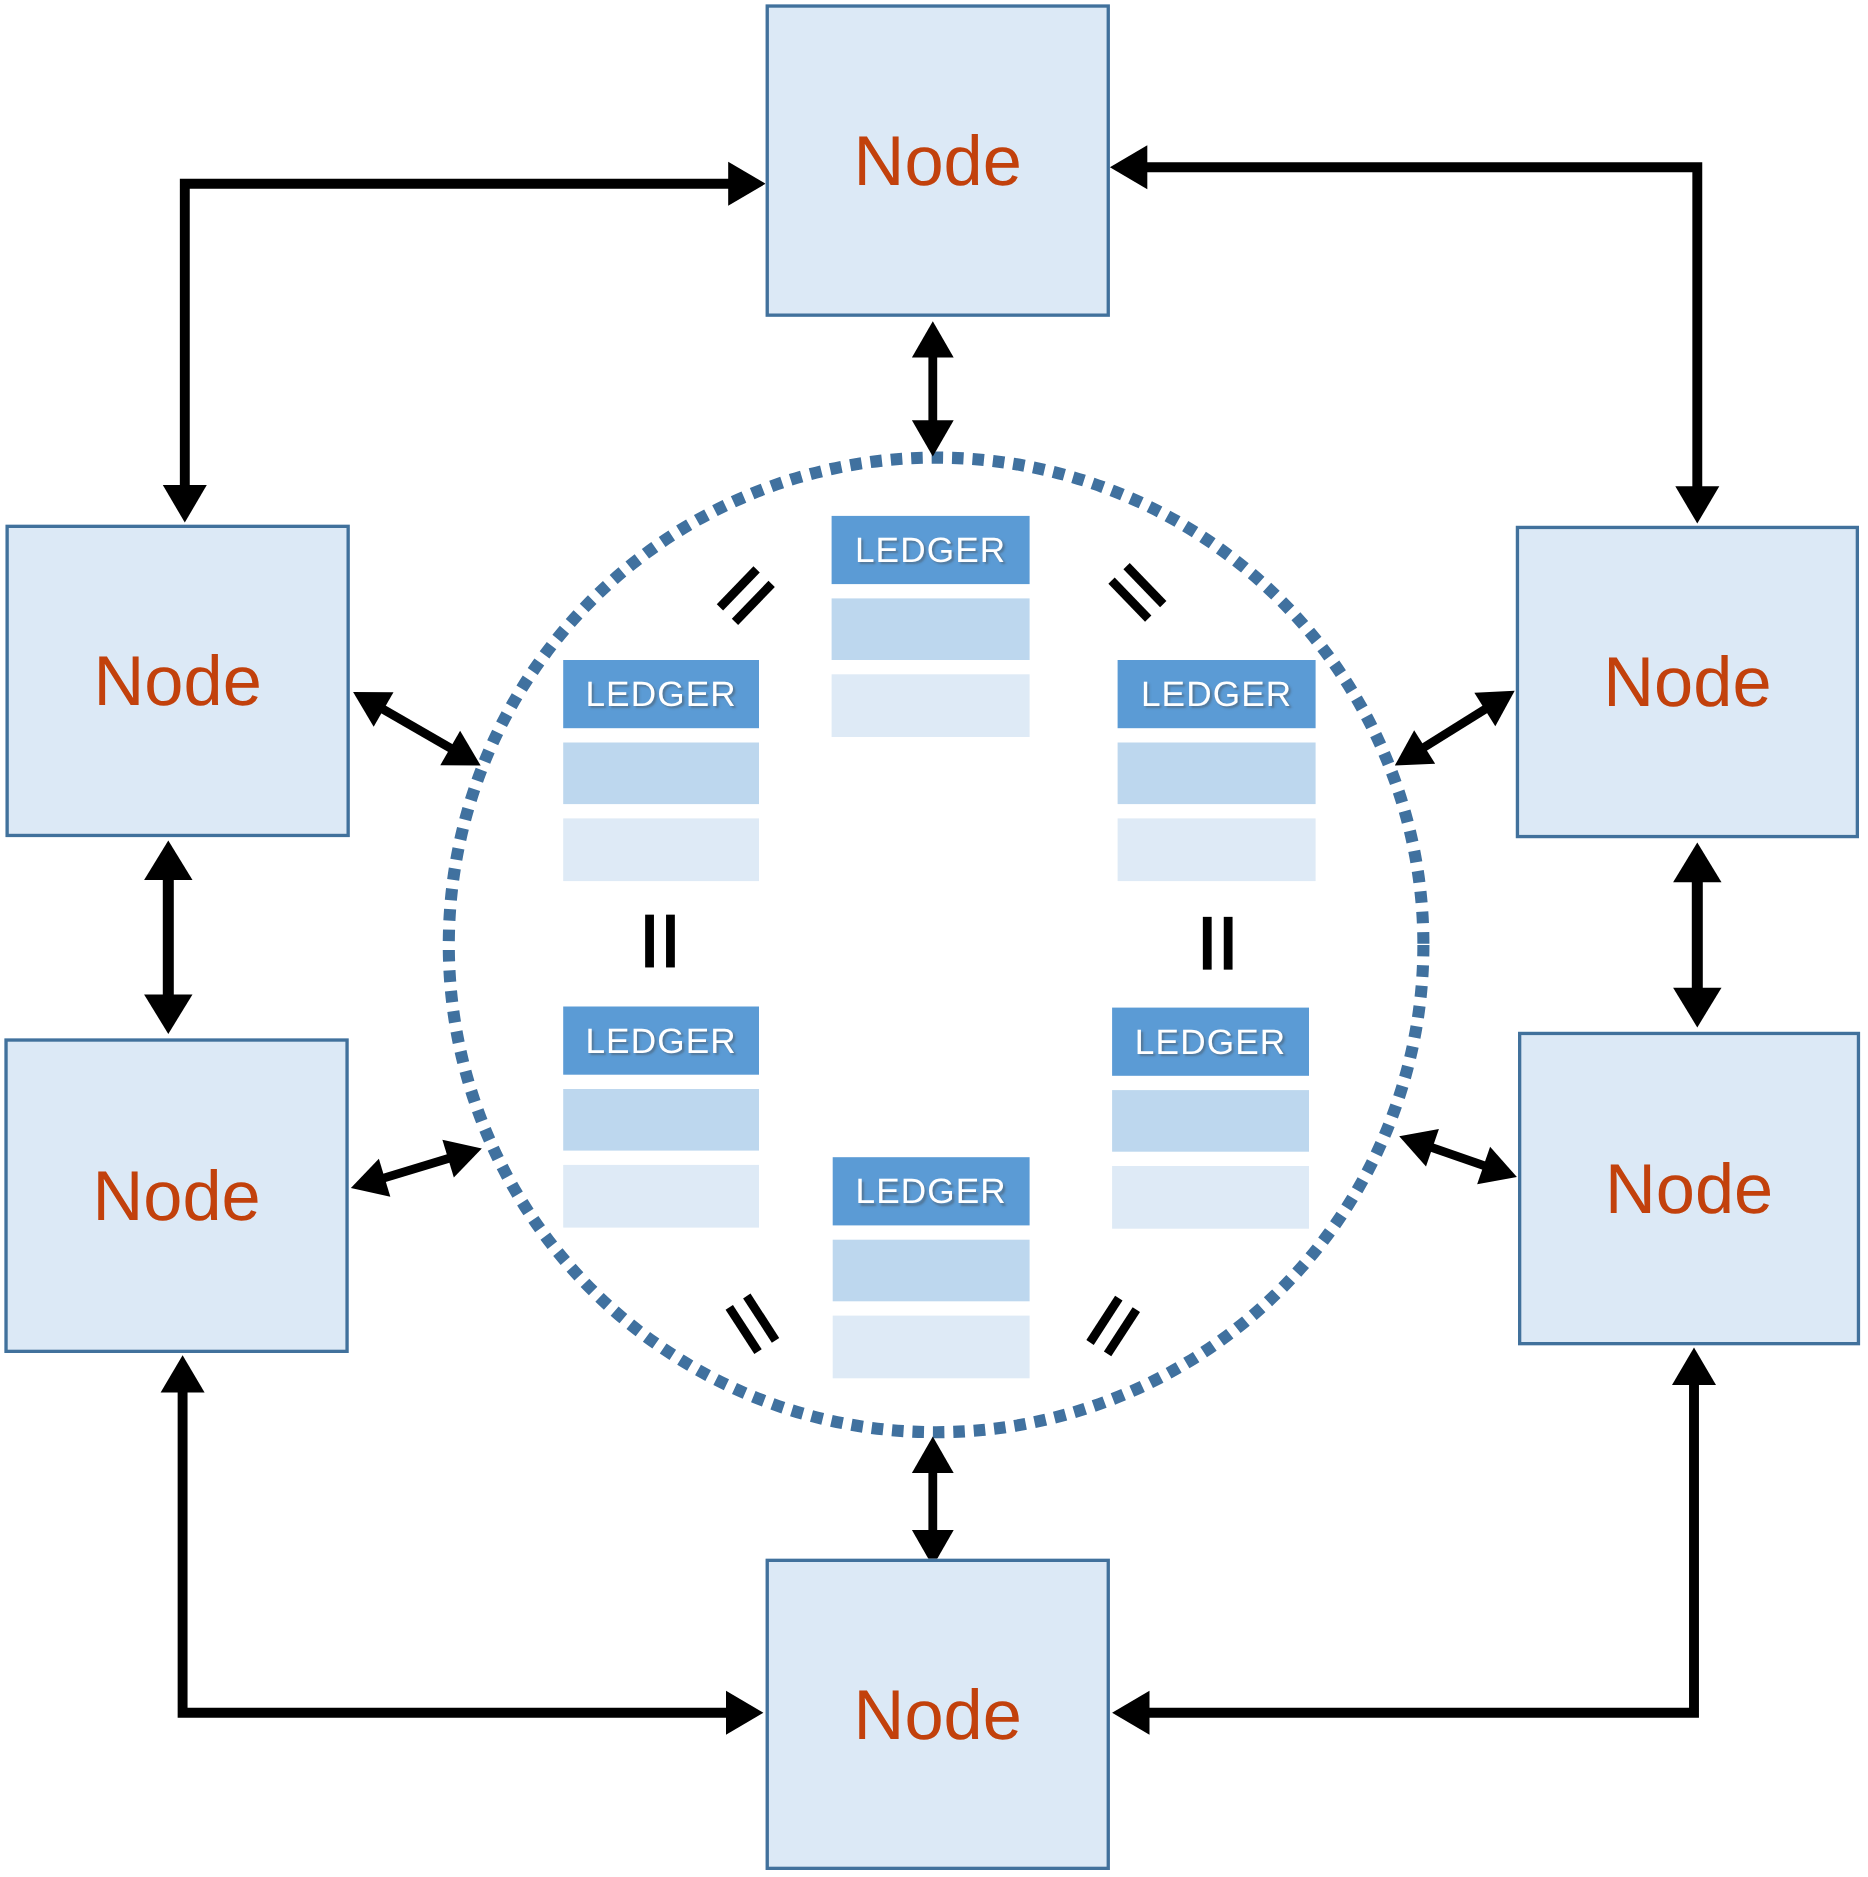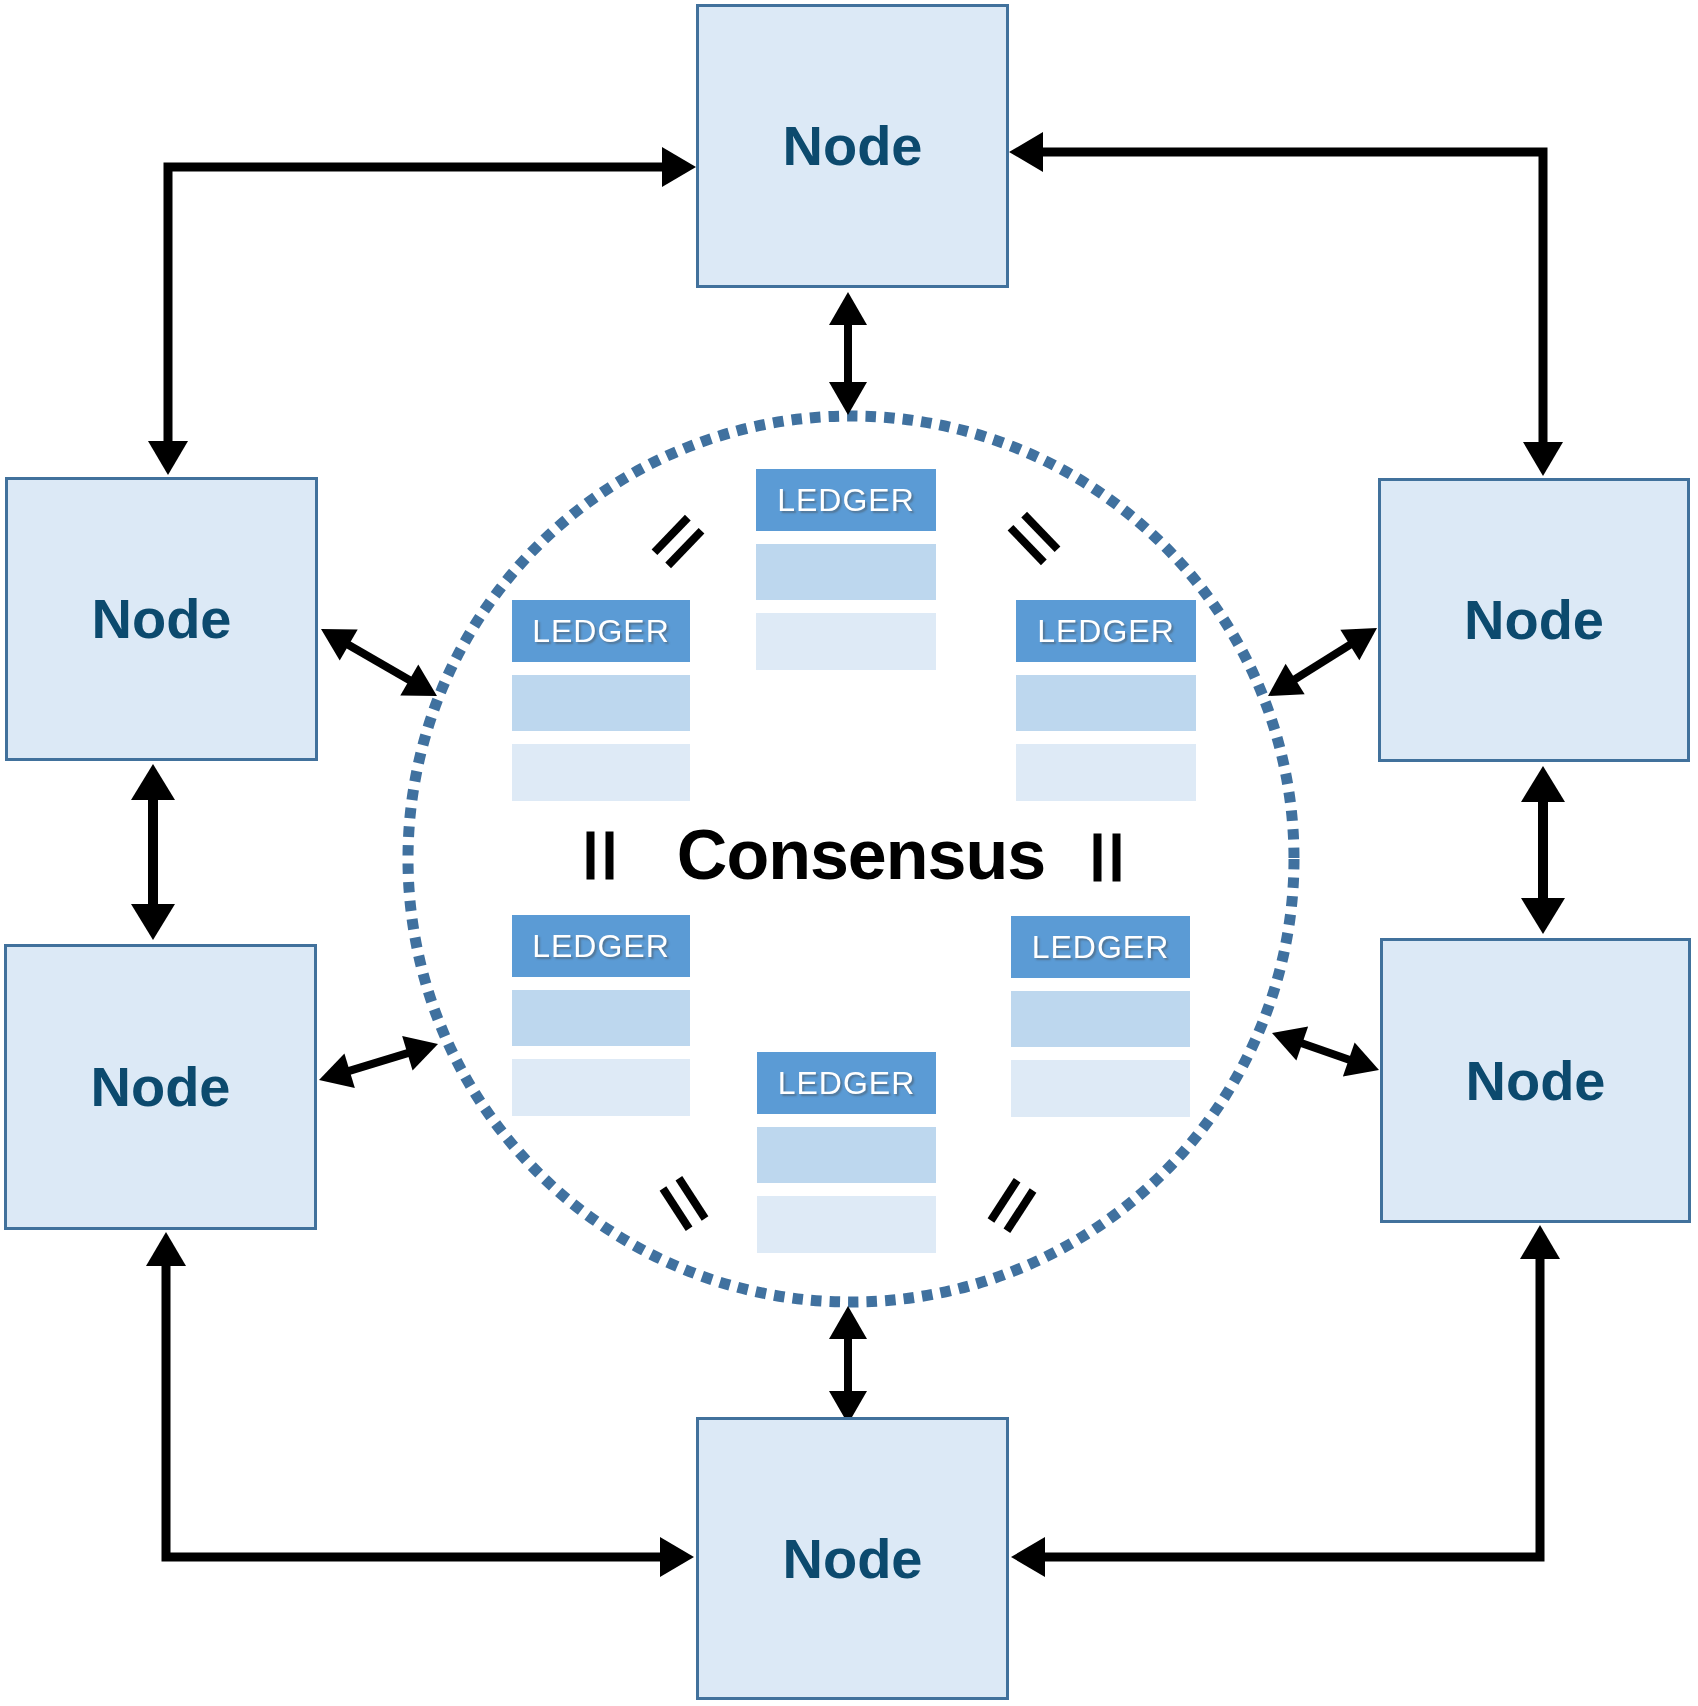--- a/index.html
+++ b/index.html
@@ -9,21 +9,21 @@
     font-family:"Liberation Sans",sans-serif;
   }
   #wires{position:absolute;left:0;top:0;width:1698px;height:1706px;}
   .node{
     position:absolute;box-sizing:border-box;
     border:3px solid var(--node-border,#41719C);
     background:var(--node-fill,#DCE9F6);
     display:flex;align-items:center;justify-content:center;
   }
   .node .lbl{
-    font-weight:bold;font-size:56px;color:#0c4a6e;line-height:1;
+    font-weight:normal;font-size:64px;color:#c2410c;line-height:1;
   }
   .ledger{position:absolute;}
   .ledger .hdr{
     height:62px;background:var(--ledger-header,#5B9BD5);
     display:flex;align-items:center;justify-content:center;
     color:var(--ledger-header-text,#fff);font-size:32px;letter-spacing:1px;
     text-shadow:2px 2px 2px rgba(70,70,70,.45);
   }
   .ledger .r1{height:56px;margin-top:13px;background:var(--ledger-row1,#BDD7EE);}
   .ledger .r2{height:57px;margin-top:13px;background:var(--ledger-row2,#DEEAF6);}
@@ -175,15 +175,14 @@
     </div>
   <div class="eq" style="left:660px;top:1190px;transform:rotate(57deg)">
       <i></i>
       <i></i>
     </div>
   <div class="eq" style="left:988px;top:1192px;transform:rotate(-57deg)">
       <i></i>
       <i></i>
     </div>
 
-  <div id="consensus" style="left:861px;top:855px">Consensus</div>
 
 </div>
 
 </body></html>

